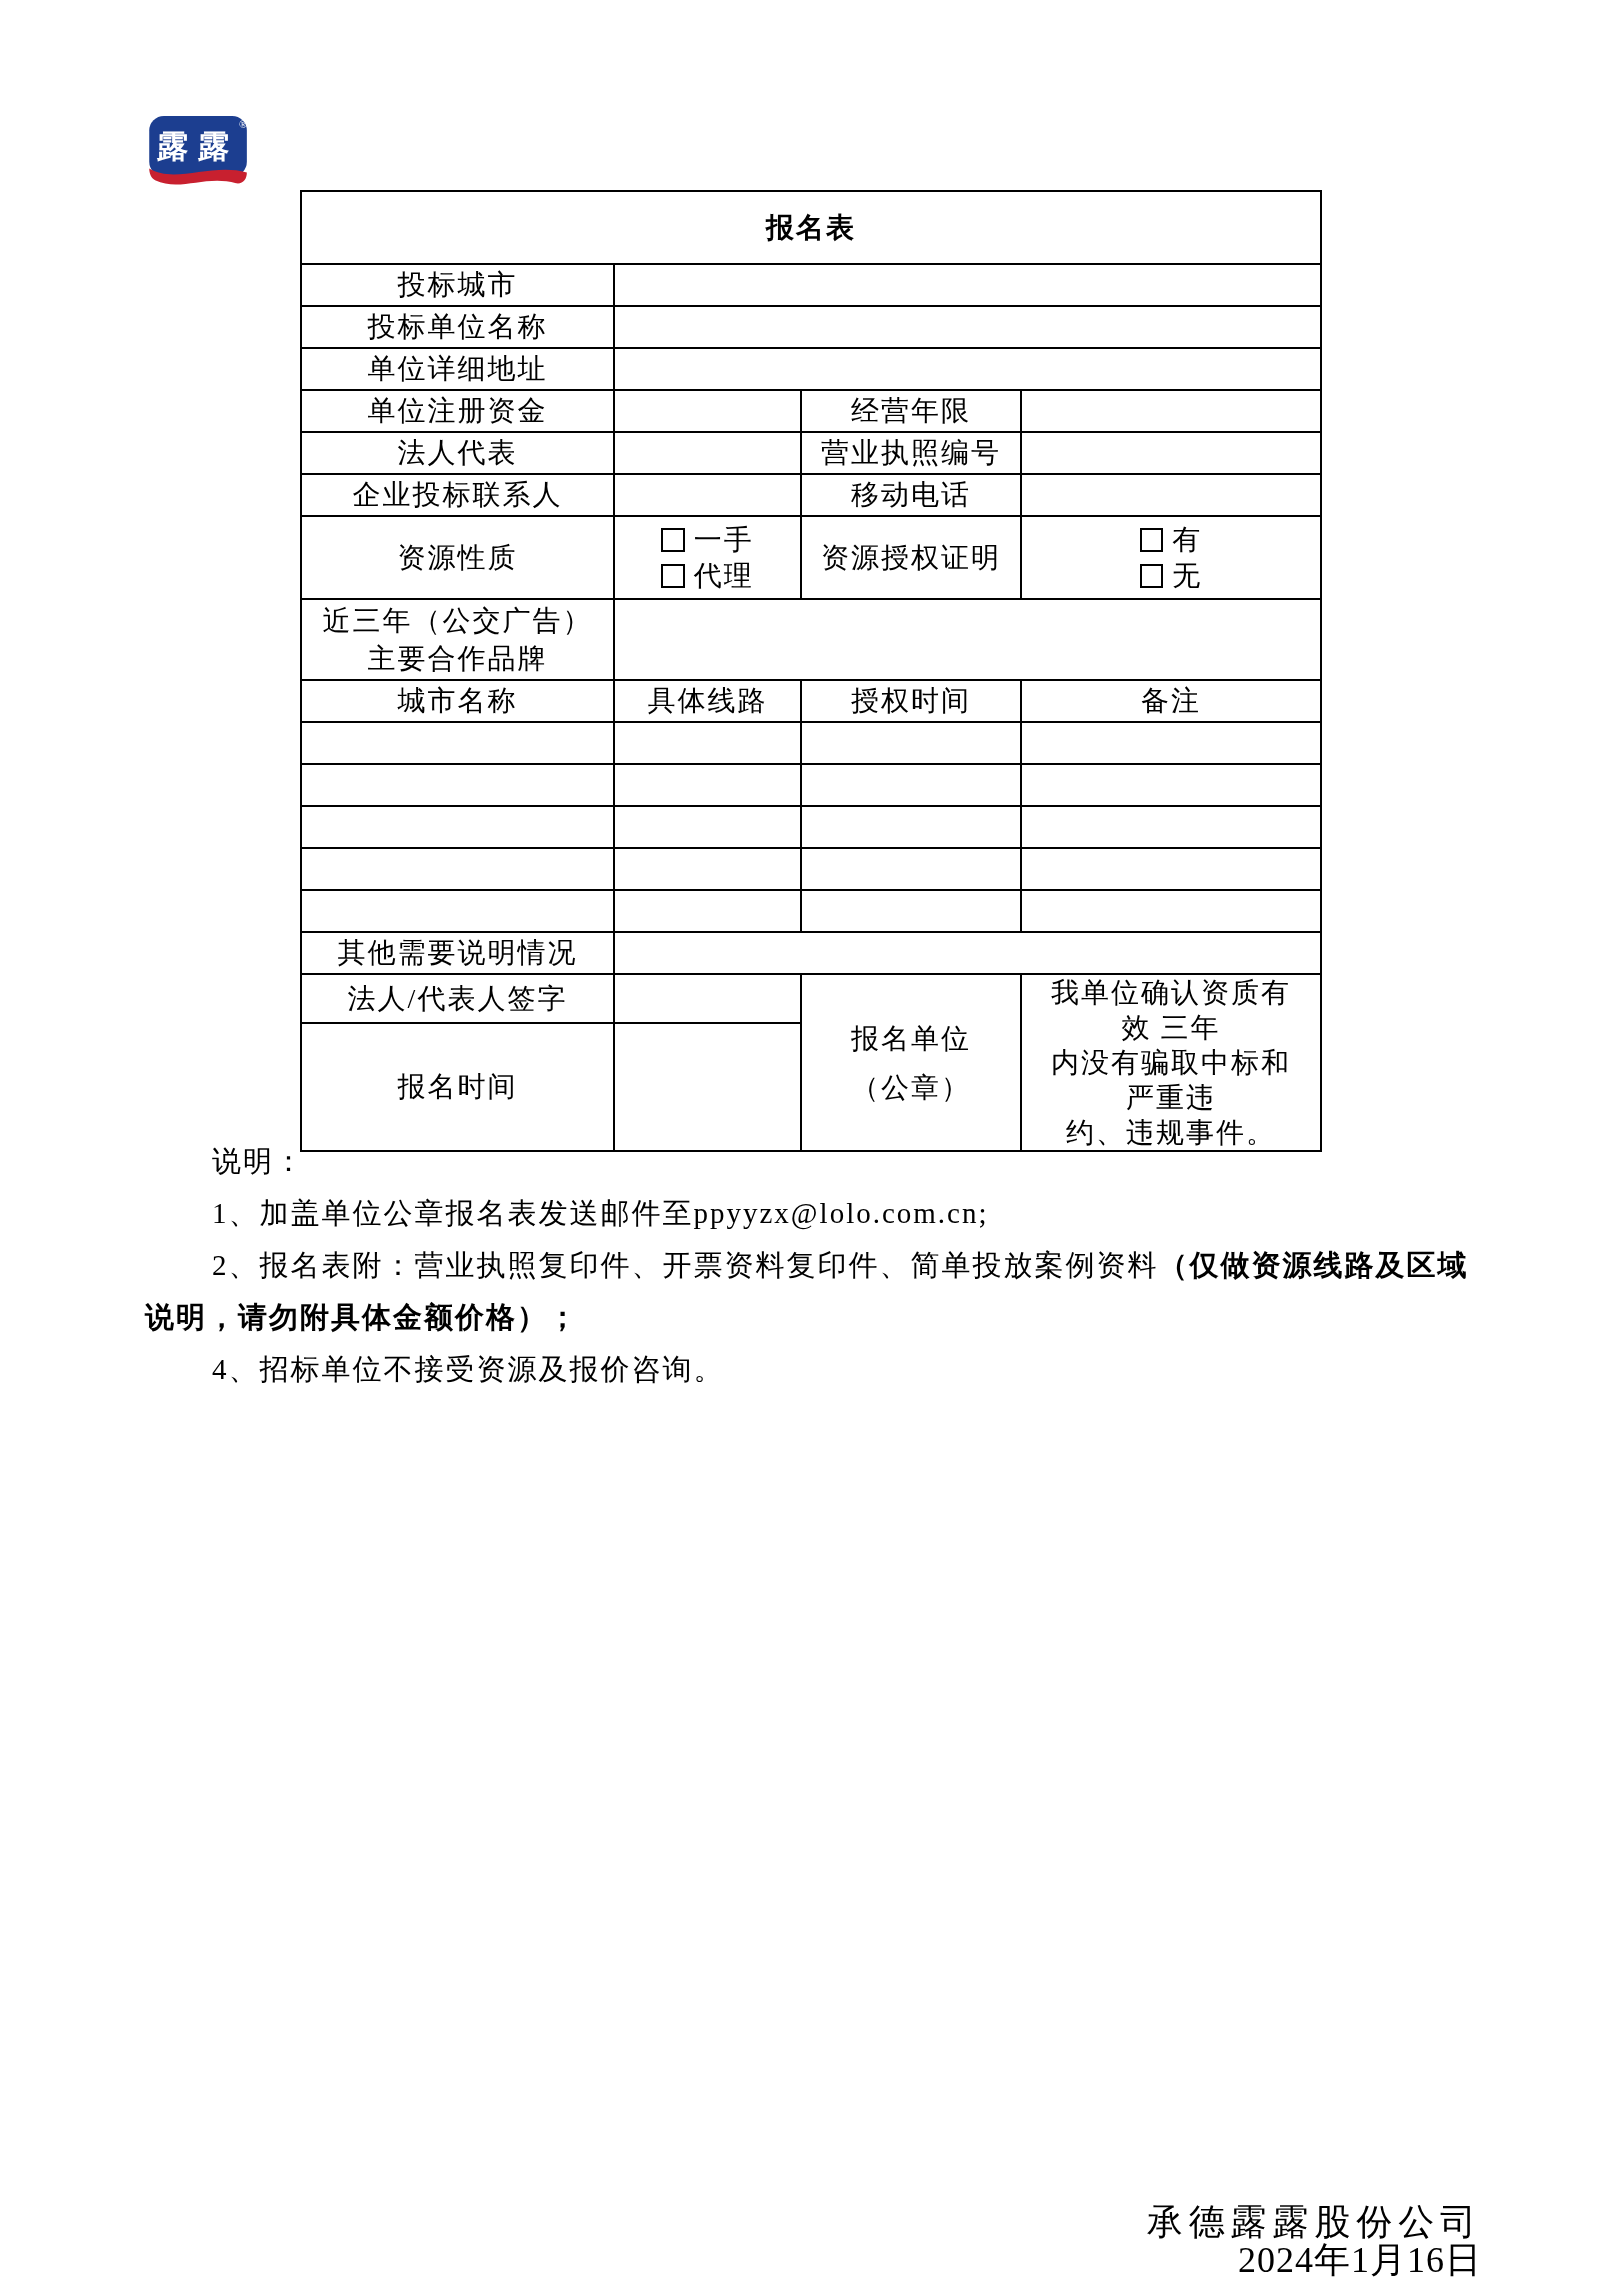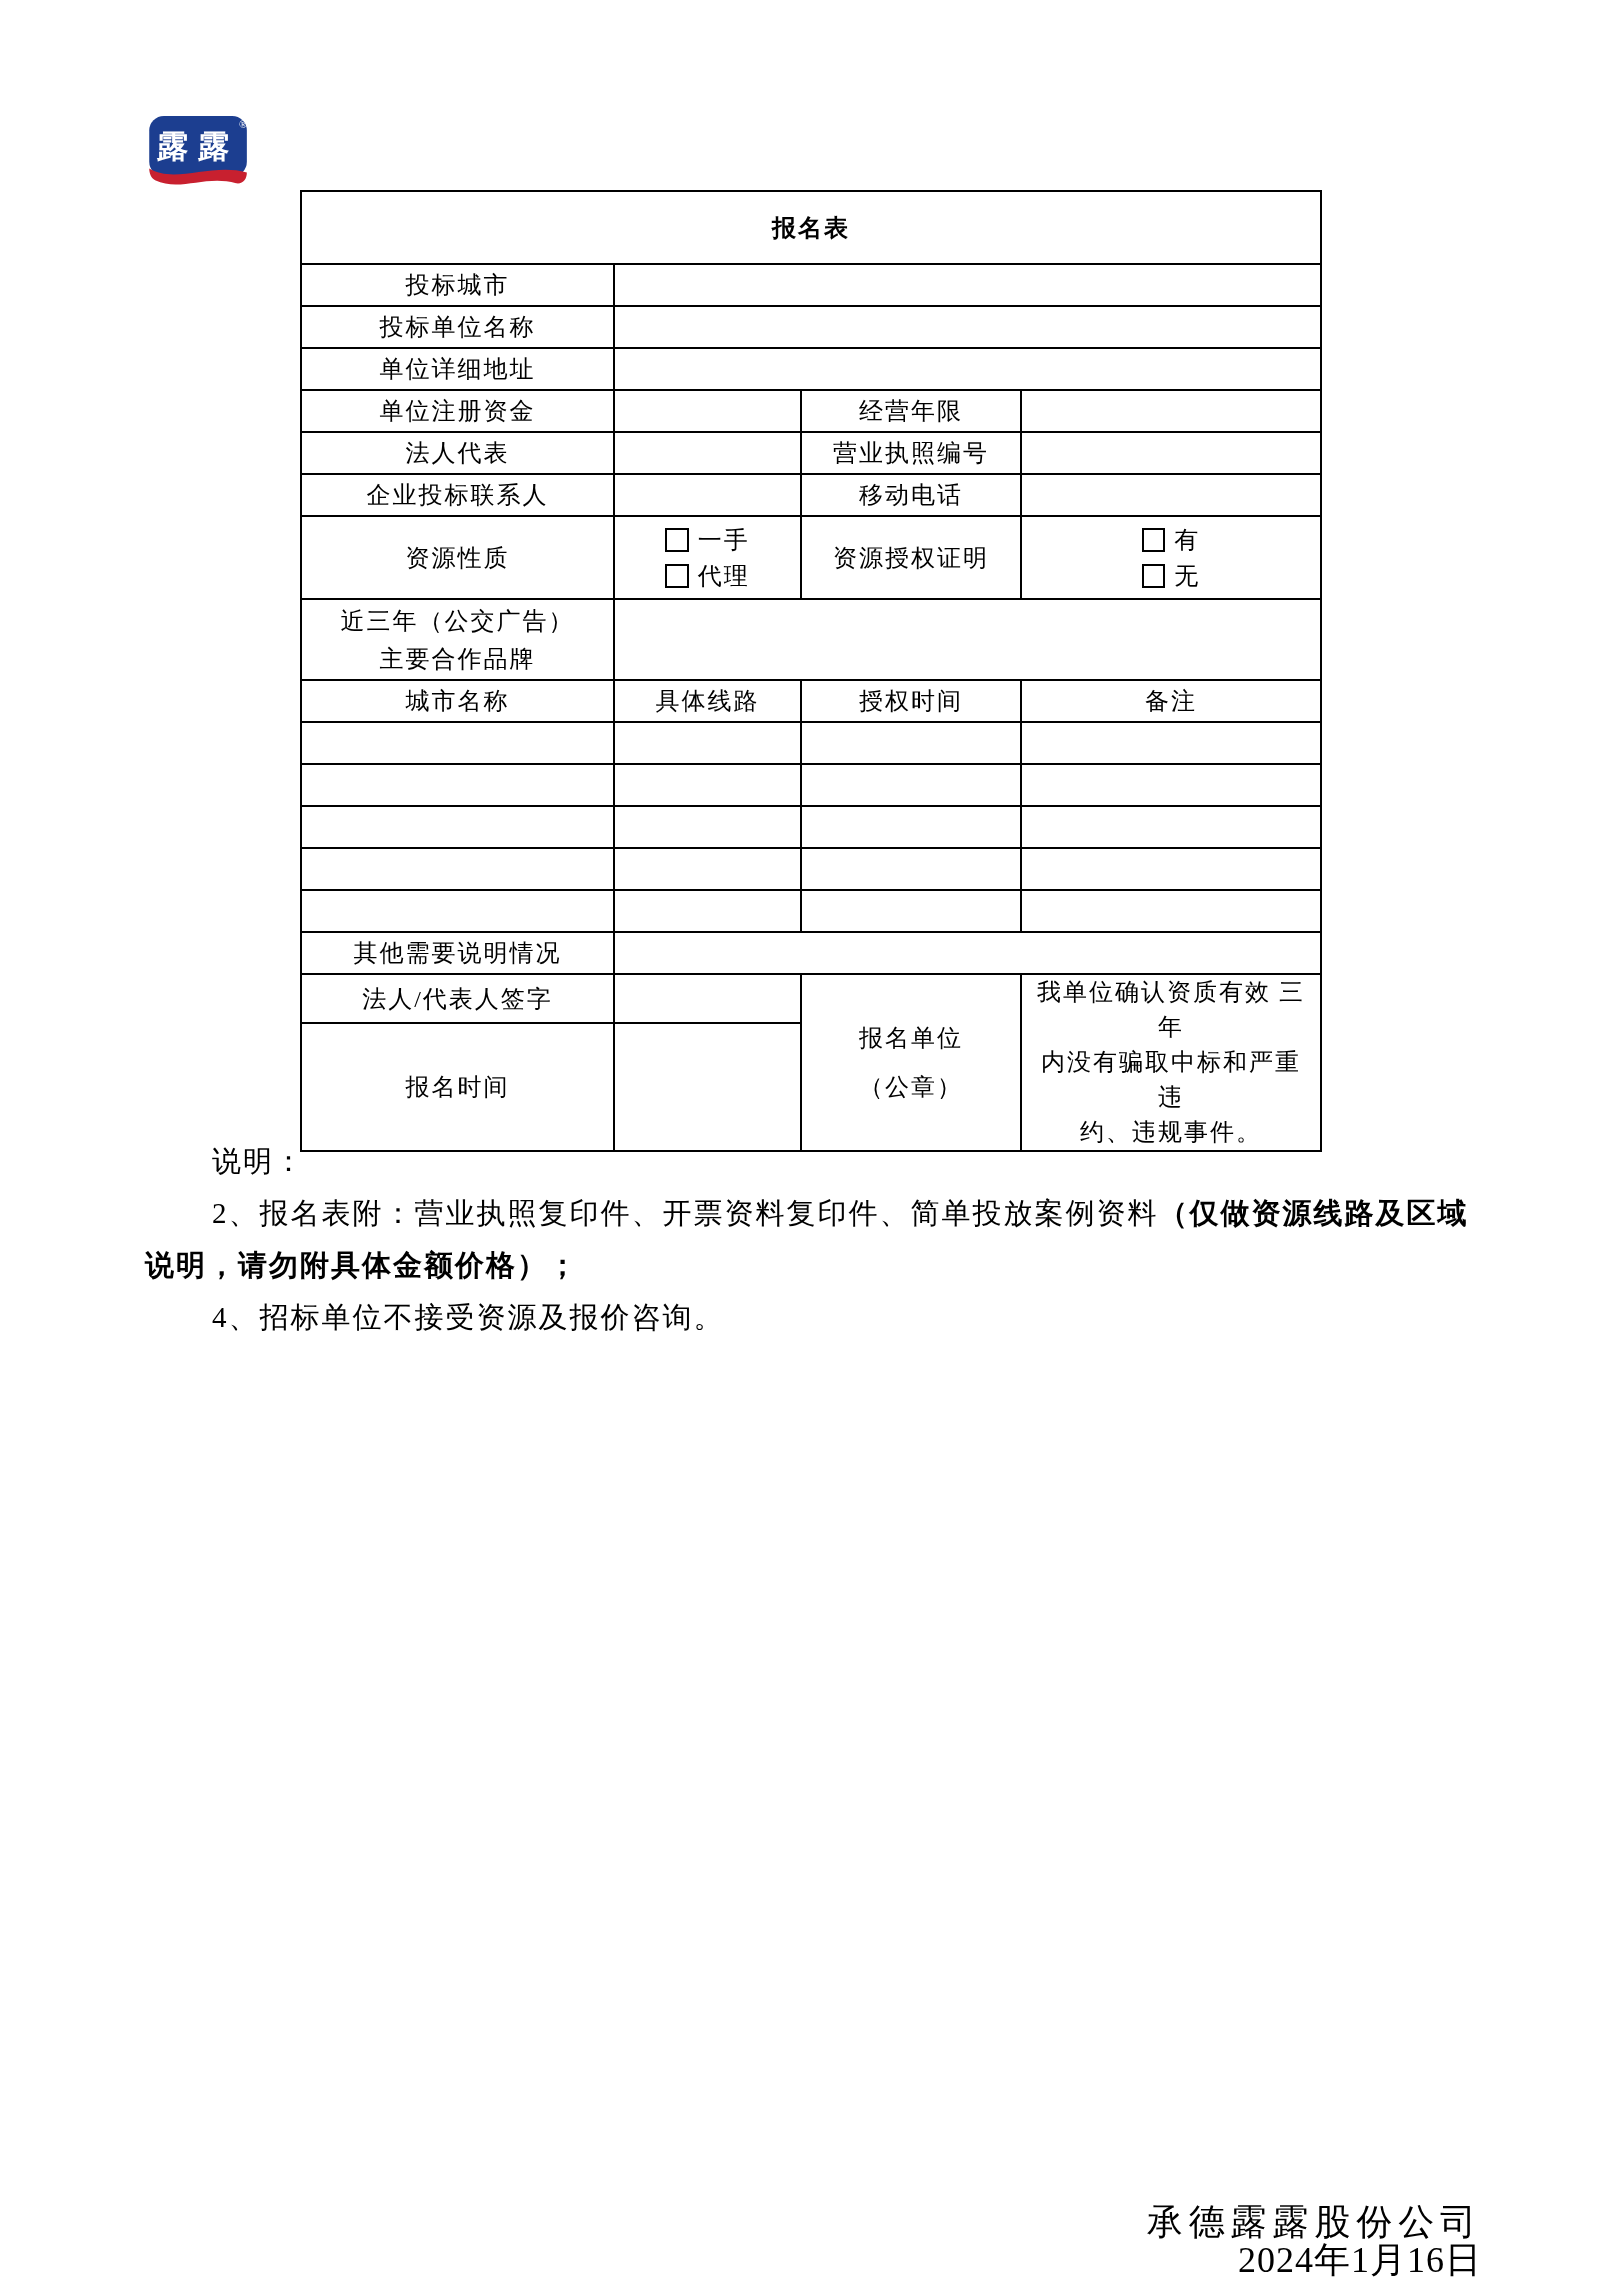--- a/index.html
+++ b/index.html
@@ -18,21 +18,21 @@
   
   table.form {
     position: absolute; left: 300px; top: 190px;
     width: 1019px;
     border-collapse: collapse; table-layout: fixed;
   }
   table.form td {
     border: 2px solid #000;
     padding: 0 15px;
     text-align: center; vertical-align: middle;
-    font-size: 24px; letter-spacing: 2px;
+    font-size: 28px; letter-spacing: 2px;
     overflow: hidden;
   }
   tr.h-title td { height: 71px; }
   tr.h-std td   { height: 40px; border-radius: 13px; }
   tr.h-cb td    { height: 81px; }
   tr.h-br td    { height: 79px; }
   tr.h-time td  { height: 107px; }
   td.title { font-size: 44px; font-weight: bold; letter-spacing: 9.8px; }
   .opt { line-height: 36px; white-space: nowrap; }
   .cbx {
@@ -199,20 +199,21 @@
     </tr>
     <tr class="h-time">
       <td>报名时间</td>
       <td></td>
     </tr>
   </tbody>
     </table>
 
   <div class="notes">
     <p>说明：</p>
+    <p>1、加盖单位公章报名表发送邮件至ppyyzx@lolo.com.cn;</p>
     <p><span>2、报名表附：营业执照复印件、开票资料复印件、简单投放案例资料</span><span class="bold">（仅做资源线路及区域说明，请勿附具体金额价格）；</span></p>
     <p>4、招标单位不接受资源及报价咨询。</p>
   </div>
 
   <div class="footer">
     <div class="company">承德露露股份公司</div>
     <div class="date">2024年1月16日</div>
   </div>
 
 </div>

